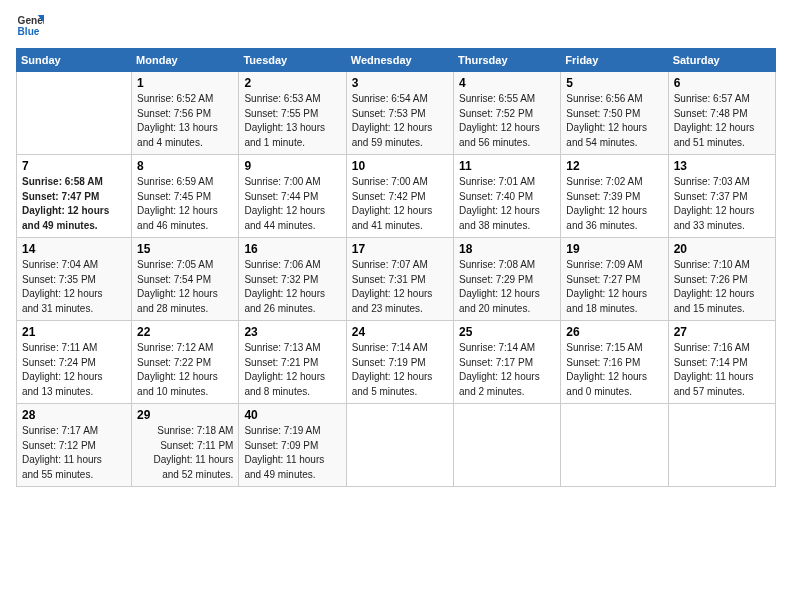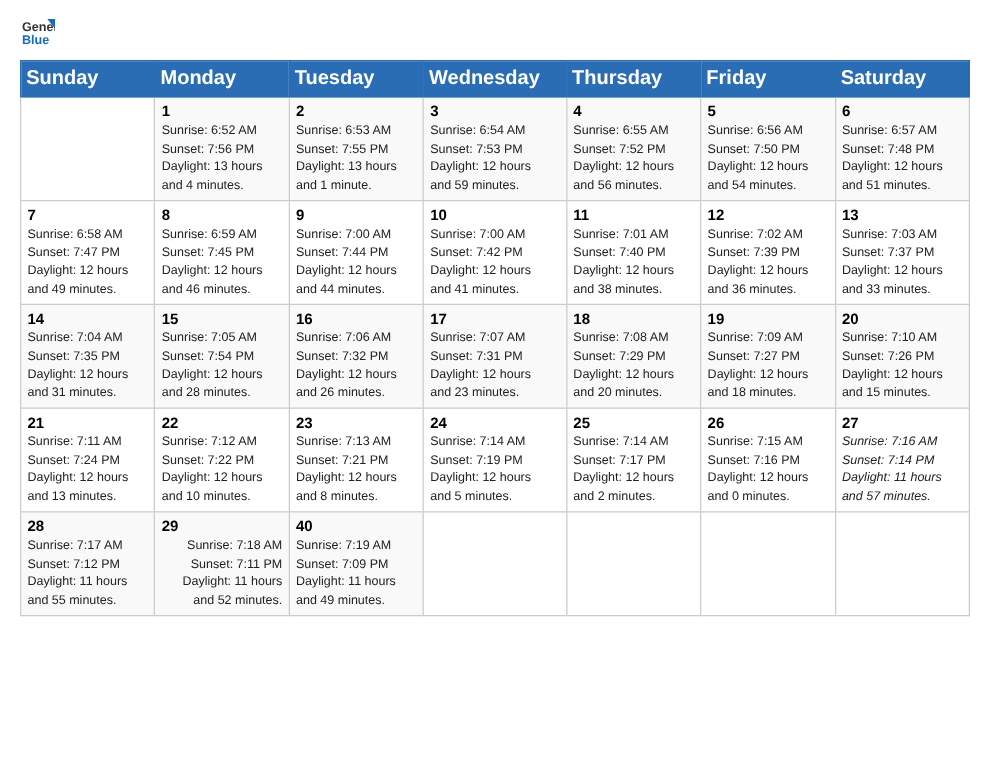--- a/index.html
+++ b/index.html
@@ -46,21 +46,21 @@
     table {
       width: 100%;
       border-collapse: collapse;
       font-size: 10.5px;
     }
     thead tr th {
       background-color: #2a6db5;
       color: #fff;
       padding: 5px 4px;
       text-align: left;
-      font-size: 16px;
+      font-size: 11px;
       font-weight: bold;
       border: 1px solid #2a6db5;
     }
     tbody tr td {
       border: 1px solid #ccc;
       padding: 4px 5px;
       vertical-align: top;
       min-height: 70px;
       height: 78px;
       background: #fff;
@@ -160,21 +160,21 @@
             <span class="day-num">6</span>
             <div class="day-info" style="white-space: pre-line;">Sunrise: 6:57 AM
 Sunset: 7:48 PM
 Daylight: 12 hours
 and 51 minutes.</div>
           </td>
         </tr>
         <tr>
           <td>
             <span class="day-num">7</span>
-            <div class="day-info" style="white-space: pre-line;">Sunrise: 6:58 AM
+            <div class="day-info" style="white-space: pre-line; font-weight: bold;">Sunrise: 6:58 AM
 Sunset: 7:47 PM
 Daylight: 12 hours
 and 49 minutes.</div>
           </td>
           <td>
             <span class="day-num">8</span>
             <div class="day-info" style="white-space: pre-line;">Sunrise: 6:59 AM
 Sunset: 7:45 PM
 Daylight: 12 hours
 and 46 minutes.</div>
@@ -304,21 +304,21 @@
           </td>
           <td>
             <span class="day-num">26</span>
             <div class="day-info" style="white-space: pre-line;">Sunrise: 7:15 AM
 Sunset: 7:16 PM
 Daylight: 12 hours
 and 0 minutes.</div>
           </td>
           <td>
             <span class="day-num">27</span>
-            <div class="day-info" style="white-space: pre-line; font-style: italic;">Sunrise: 7:16 AM
+            <div class="day-info" style="white-space: pre-line;">Sunrise: 7:16 AM
 Sunset: 7:14 PM
 Daylight: 11 hours
 and 57 minutes.</div>
           </td>
         </tr>
         <tr>
           <td>
             <span class="day-num">28</span>
             <div class="day-info" style="white-space: pre-line;">Sunrise: 7:17 AM
 Sunset: 7:12 PM

